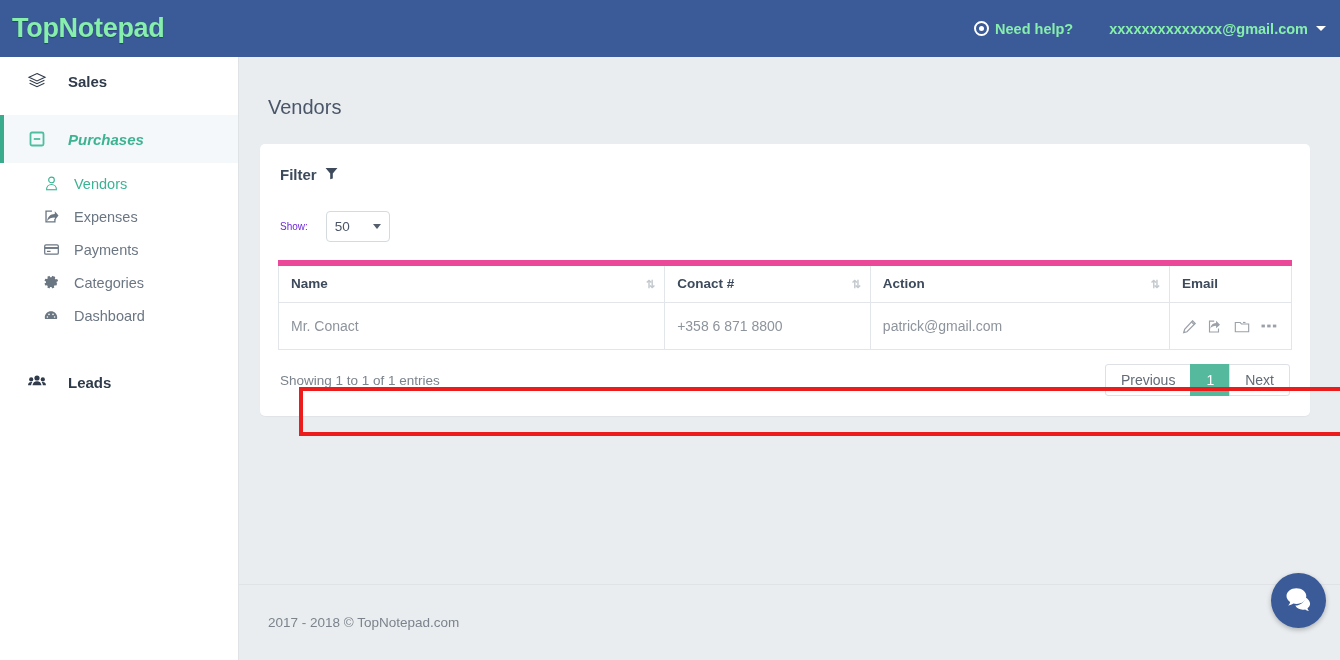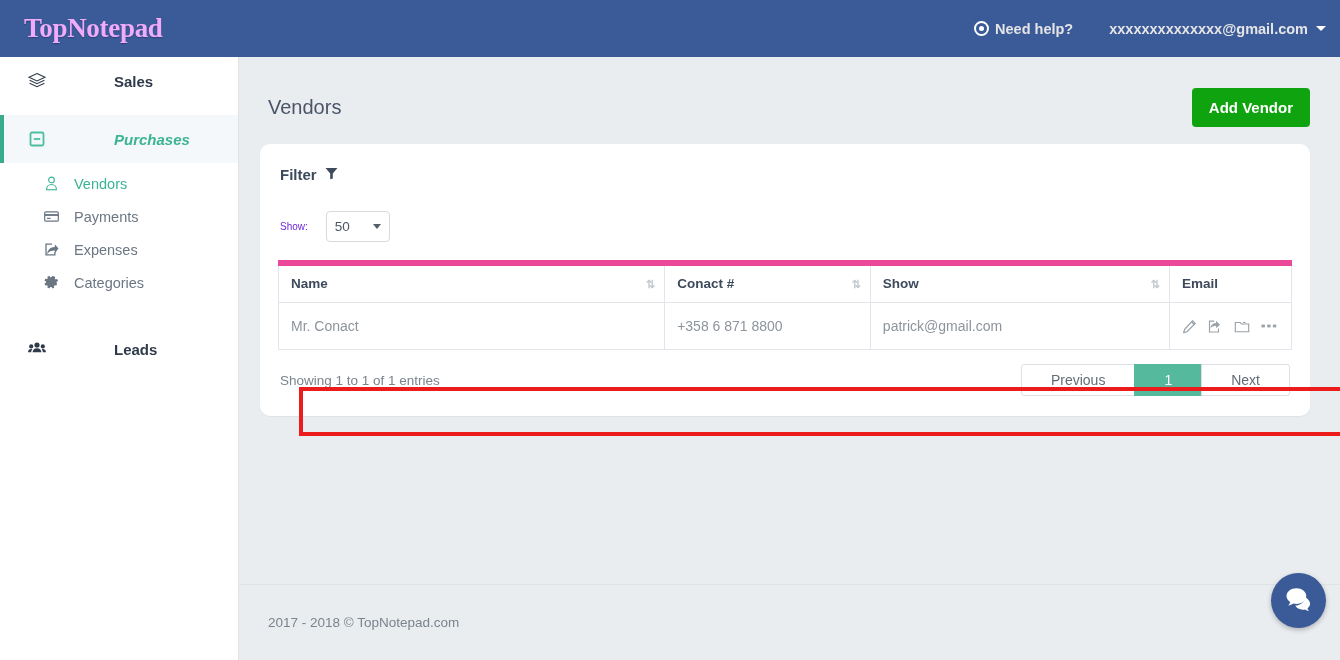--- a/index.html
+++ b/index.html
@@ -11,34 +11,34 @@
   }
 
   
   .topbar {
     position: absolute; top: 0; left: 0;
     width: 1340px; height: 57px;
     background: #3b5a98;
     display: flex; align-items: center;
   }
   .logo {
-    margin-left: 24px;
-    color: #f0abfc;
+    margin-left: 12px;
+    color: #86efac;
     font-size: 27px;
     font-weight: bold;
     letter-spacing: -0.3px;
-    font-family: Liberation Serif, serif;
+    font-family: Liberation Sans, sans-serif;
     white-space: nowrap;
     text-shadow: 0 1px 1px rgba(0,0,0,.25);
   }
   .logo .sm { font-size: 21px; }
   .topbar-right {
     margin-left: auto;
     display: flex; align-items: center;
-    color: #e5e5e5;
+    color: #86efac;
     padding-right: 14px;
   }
   .need-help {
     display: flex; align-items: center;
     font-size: 14.5px; font-weight: bold;
     margin-right: 36px;
     cursor: pointer;
   }
   .lifebuoy {
     width: 15px; height: 15px;
@@ -72,21 +72,20 @@
     background: #ffffff;
     border-right: 1px solid #dfe3e6;
   }
   .nav-group { display: block; }
   .nav-top {
     display: flex; align-items: center;
     height: 48px; padding-left: 22px;
     cursor: pointer;
     border-left: 4px solid transparent;
     padding-left: 18px;
-    gap: 46px;
   }
   .nav-top.active {
     background: #f4f8fa;
     border-left: 4px solid #3aab8d;
     font-style: italic;
   }
   .nav-top .nav-ico {
     width: 30px; display: flex; align-items: center; justify-content: center;
     color: #2f3a4a;
   }
@@ -140,21 +139,21 @@
     border: none; border-radius: 4px;
     font-size: 15px; font-weight: bold;
     padding: 11px 17px;
     cursor: pointer;
     font-family: "Liberation Sans", sans-serif;
   }
 
   .card {
     margin: 13px 30px 0 21px;
     background: #ffffff;
-    border-radius: 10px;
+    border-radius: 5px;
     padding: 22px 18px 20px 18px;
     box-shadow: 0 1px 1px rgba(0,0,0,.04);
   }
   .filter-row {
     display: flex; align-items: center;
     font-size: 15px; font-weight: bold; color: #3d4a5c;
     padding: 0 0 0 2px;
     cursor: pointer;
   }
   .funnel {
@@ -244,21 +243,21 @@
 
   .table-footer {
     display: flex; align-items: center;
     margin-top: 14px;
     padding: 0 2px;
   }
   .showing { font-size: 13.5px; color: #7b838c; }
   .pager { margin-left: auto; display: flex; }
   .pager div {
     border: 1px solid #dde1e5;
-    padding: 7px 29px;
+    padding: 7px 15px;
     font-size: 14px;
     color: #636c76;
     cursor: pointer;
     background: #fff;
     margin-left: -1px;
   }
   .pager div:first-child { border-radius: 3px 0 0 3px; }
   .pager div:last-child { border-radius: 0 3px 3px 0; }
   .pager div.cur {
     background: #54b99d; border-color: #54b99d; color: #ffffff;
@@ -342,49 +341,58 @@
             <circle cx="9" cy="5.2" r="3"></circle>
             <path d="M3.8 15.2c0-3 2.4-5.1 5.2-5.1s5.2 2.1 5.2 5.1"></path>
             <line x1="3.2" y1="15.6" x2="14.8" y2="15.6"></line>
           </svg>
         </span>
         <span class="sub-label">Vendors</span>
       </div>
 
       <div class="subitem">
         <span class="sub-ico">
+          <svg width="17" height="17" viewBox="0 0 18 18" fill="none" stroke="currentColor" stroke-width="1.4">
+            <path d="M12.5 3.5v2.8C7.8 6.4 5 9 4.3 14c1.9-2.9 4.4-3.9 8.2-3.9v2.8L16.4 8z" fill="currentColor" stroke="none"></path>
+            <path d="M9.5 3.3H3.2v11.4h9.4v-3"></path>
+          </svg>
+        </span>
+        <span class="sub-label">Expenses</span>
+      </div>
+
+      <div class="subitem">
+        <span class="sub-ico">
           <svg width="17" height="17" viewBox="0 0 18 18" fill="none" stroke="currentColor" stroke-width="1.3">
             <rect x="1.8" y="4" width="14.4" height="10" rx="1.4"></rect>
             <line x1="1.8" y1="7.4" x2="16.2" y2="7.4" stroke-width="2"></line>
             <line x1="4.2" y1="11" x2="8" y2="11"></line>
           </svg>
         </span>
         <span class="sub-label">Payments</span>
-      </div>
-
-      <div class="subitem">
-        <span class="sub-ico">
-          <svg width="17" height="17" viewBox="0 0 18 18" fill="none" stroke="currentColor" stroke-width="1.4">
-            <path d="M12.5 3.5v2.8C7.8 6.4 5 9 4.3 14c1.9-2.9 4.4-3.9 8.2-3.9v2.8L16.4 8z" fill="currentColor" stroke="none"></path>
-            <path d="M9.5 3.3H3.2v11.4h9.4v-3"></path>
-          </svg>
-        </span>
-        <span class="sub-label">Expenses</span>
       </div>
 
       <div class="subitem">
         <span class="sub-ico">
           <svg width="17" height="17" viewBox="0 0 18 18" fill="currentColor">
             <path d="M9 6.2A2.8 2.8 0 1 0 9 11.8 2.8 2.8 0 0 0 9 6.2zm0 4.2a1.4 1.4 0 1 1 0-2.8 1.4 1.4 0 0 1 0 2.8z"></path>
             <path d="M15.6 10.2l-1.2-.5a5.6 5.6 0 0 0 0-1.4l1.2-.5a.5.5 0 0 0 .3-.6l-.6-1.5a.5.5 0 0 0-.6-.3l-1.2.4a5.6 5.6 0 0 0-1-1l.4-1.2a.5.5 0 0 0-.3-.6L10.1 2a.5.5 0 0 0-.6.3l-.5 1.2a5.6 5.6 0 0 0-1.4 0L7.1 2.3A.5.5 0 0 0 6.5 2l-1.5.6a.5.5 0 0 0-.3.6l.4 1.2a5.6 5.6 0 0 0-1 1l-1.2-.4a.5.5 0 0 0-.6.3L1.7 6.8a.5.5 0 0 0 .3.6l1.2.5a5.6 5.6 0 0 0 0 1.4l-1.2.5a.5.5 0 0 0-.3.6l.6 1.5a.5.5 0 0 0 .6.3l1.2-.4a5.6 5.6 0 0 0 1 1l-.4 1.2a.5.5 0 0 0 .3.6l1.5.6a.5.5 0 0 0 .6-.3l.5-1.2a5.6 5.6 0 0 0 1.4 0l.5 1.2a.5.5 0 0 0 .6.3l1.5-.6a.5.5 0 0 0 .3-.6l-.4-1.2a5.6 5.6 0 0 0 1-1l1.2.4a.5.5 0 0 0 .6-.3l.6-1.5a.5.5 0 0 0-.3-.6z"></path>
           </svg>
         </span>
         <span class="sub-label">Categories</span>
       </div>
 
+      <div class="subitem">
+        <span class="sub-ico">
+          <svg width="18" height="18" viewBox="0 0 18 18" fill="currentColor">
+            <path d="M9 4.2c-3.4 0-6.2 2.7-6.2 6.1 0 .6.1 1.2.3 1.8h11.8c.2-.6.3-1.2.3-1.8 0-3.4-2.8-6.1-6.2-6.1zm-3.6 6.6a.8.8 0 1 1 0-1.6.8.8 0 0 1 0 1.6zm1.6-2.6a.8.8 0 1 1 0-1.6.8.8 0 0 1 0 1.6zm5.6 2.6a.8.8 0 1 1 0-1.6.8.8 0 0 1 0 1.6zm-1.6-2.6a.8.8 0 1 1 0-1.6.8.8 0 0 1 0 1.6z"></path>
+            <path d="M9.6 11.2 11.9 8l-3.3 2a.9.9 0 1 0 1 1.2z"></path>
+          </svg>
+        </span>
+        <span class="sub-label">Dashboard</span>
+      </div>
 
     </div>
   </div>
 
   <div class="nav-spacer"></div>
 
 
   <div class="nav-spacer"></div>
 
   <div class="nav-group">
@@ -402,21 +410,20 @@
       <span class="nav-label">Leads</span>
     </div>
   </div>
 
 </div>
 
 <div class="content">
 
   <div class="page-head">
     <div class="page-title">Vendors</div>
-    <button class="btn-add">Add Vendor</button>
   </div>
 
   <div class="card">
 
     <div class="filter-row">
       <span>Filter</span>
       <span class="funnel">
         <svg width="13" height="13" viewBox="0 0 14 14" fill="#3d4a5c">
           <path d="M0.6 1.2h12.8L8.4 7.1v5.2L5.6 13.2V7.1z"></path>
         </svg>
@@ -436,21 +443,21 @@
         <tr>
           <th class="col-name">
             <span>Name</span>
             <span class="sortarrows">⇅</span>
           </th>
           <th class="col-contact">
             <span>Conact #</span>
             <span class="sortarrows">⇅</span>
           </th>
           <th class="col-email">
-            <span>Show</span>
+            <span>Action</span>
             <span class="sortarrows">⇅</span>
           </th>
           <th class="col-action">
             <span>Email</span>
           </th>
         </tr>
       </thead>
       <tbody>
         <tr>
           <td>Mr. Conact</td>

